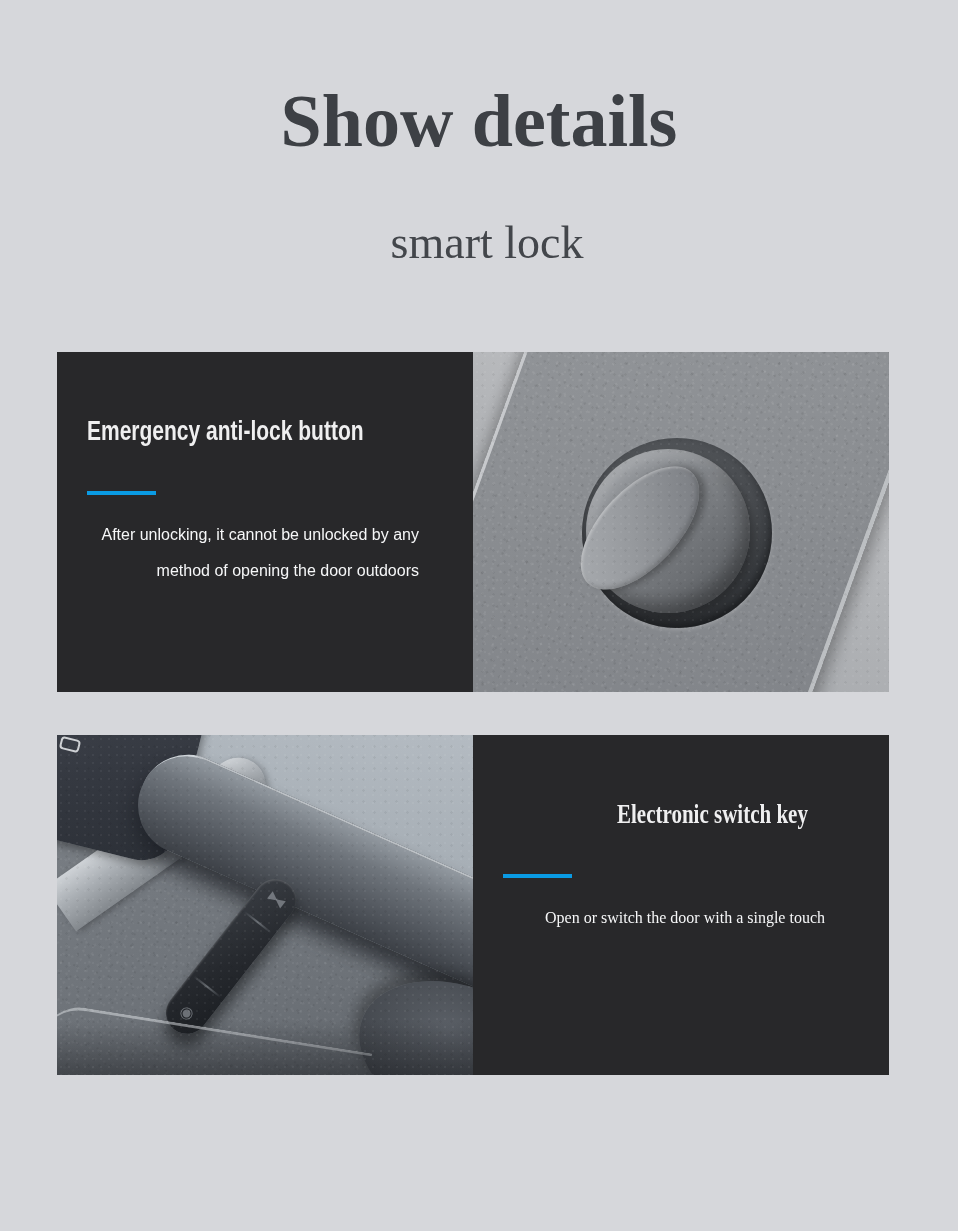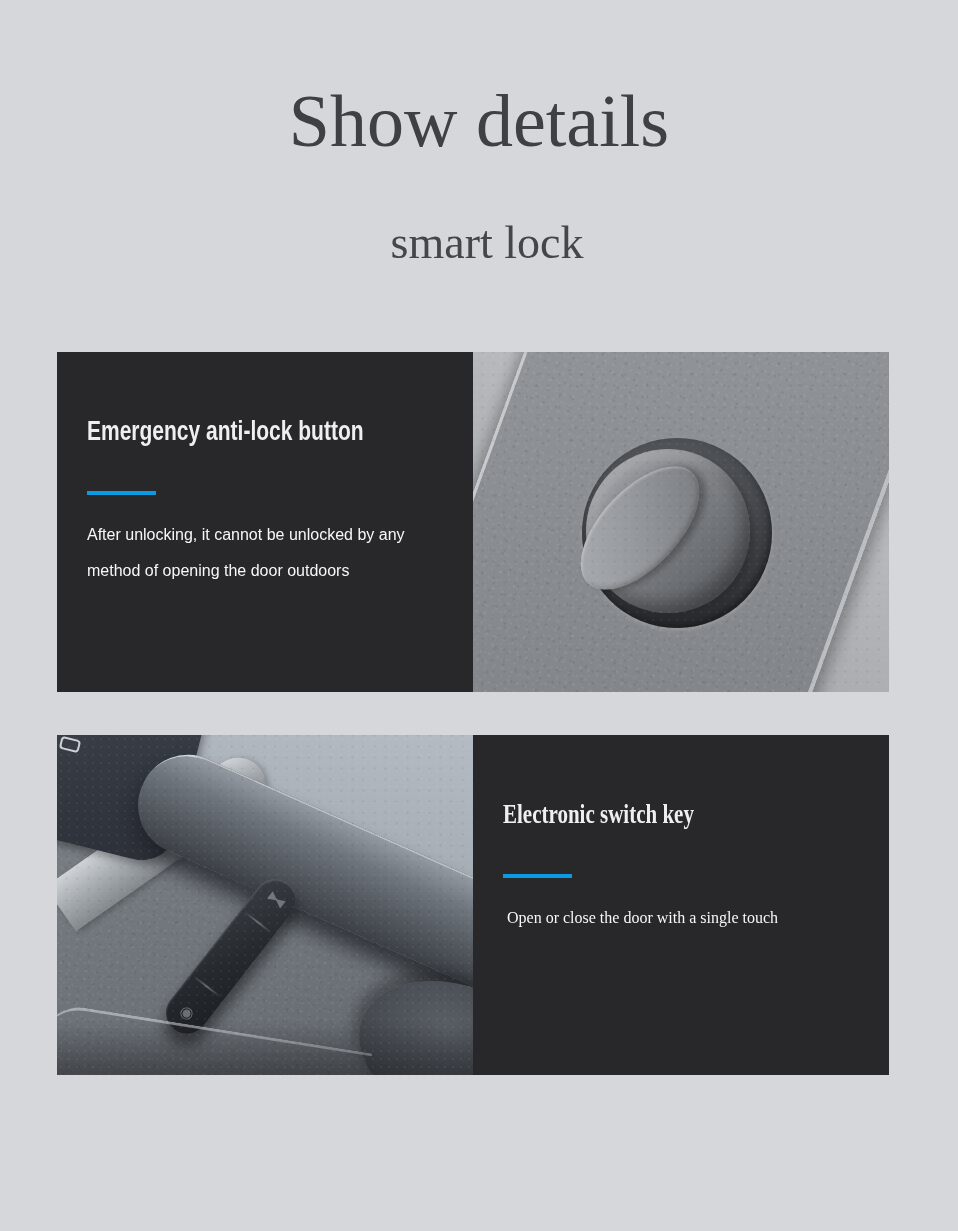--- a/index.html
+++ b/index.html
@@ -5,33 +5,33 @@
   html,body { margin:0; padding:0; background:#d6d7db; }
   .page {
     position:relative; width:958px; height:1231px; margin:0 auto;
     background:#d6d7db; overflow:hidden;
     font-family:"Liberation Sans", sans-serif;
   }
   
   .main-title {
     position:absolute; top:84px; left:0; width:958px; margin:0;
     text-align:center; font-family:"Liberation Serif", serif;
-    font-weight:400; font-size:74px; line-height:1; color:#3d4045;
+    font-weight:700; font-size:74px; line-height:1; color:#3d4045;
   }
   .sub-title {
     position:absolute; top:212px; left:0; width:958px; margin:8px;
     text-align:center; font-family:"Liberation Serif", serif;
     font-weight:400; font-size:46px; line-height:1; color:#43464b;
   }
   
   .feature-row { position:absolute; left:57px; width:832px; height:340px; display:flex; }
   .row1 { top:352px; } .row2 { top:735px;font-family:Liberation Serif, serif; }
   .half { position:relative; width:416px; height:340px; overflow:hidden; flex:none; }
   .text-panel { background:#28282a; }
-  .text-inner { padding:64px 36px 0 30px; }
+  .text-inner { padding:64px 17px 0 30px;text-align:right; }
   .feature-heading { margin:0; font-size:28px; font-weight:bold; color:#efeff0; line-height:1.05; white-space:nowrap; }
   .squeeze { display:inline-block; transform:scaleX(.75); transform-origin:0 50%; letter-spacing:0; }
   .accent-line { width:69px; height:4px; margin-top:46px; background:#0a9be4; }
   .desc { margin:22px 0 0; font-size:16px; line-height:36px; color:#f6f7f8; }
   .row1 .desc { width:332px; } .row2 .desc { width:318px; margin-left:4px; }
   
   .photo { background:#aeb1b5; }
   .photo > div { position:absolute; }
   .grain {
     inset:0; pointer-events:none;
@@ -185,18 +185,18 @@
       </div>
       <div class="ps-mount"></div>
       <div class="ps-rim"></div>
       <div class="ps-bottom-shade"></div>
       <div class="grain"></div>
     </div>
     <div class="half text-panel">
       <div class="text-inner">
         <h3 class="feature-heading"><span class="squeeze">Electronic switch key</span></h3>
         <div class="accent-line"></div>
-        <p class="desc">Open or close the door with a single touch</p>
+        <p class="desc">Open or switch the door with a single touch</p>
       </div>
     </div>
   </section>
 
 </div>
 
 </body></html>

